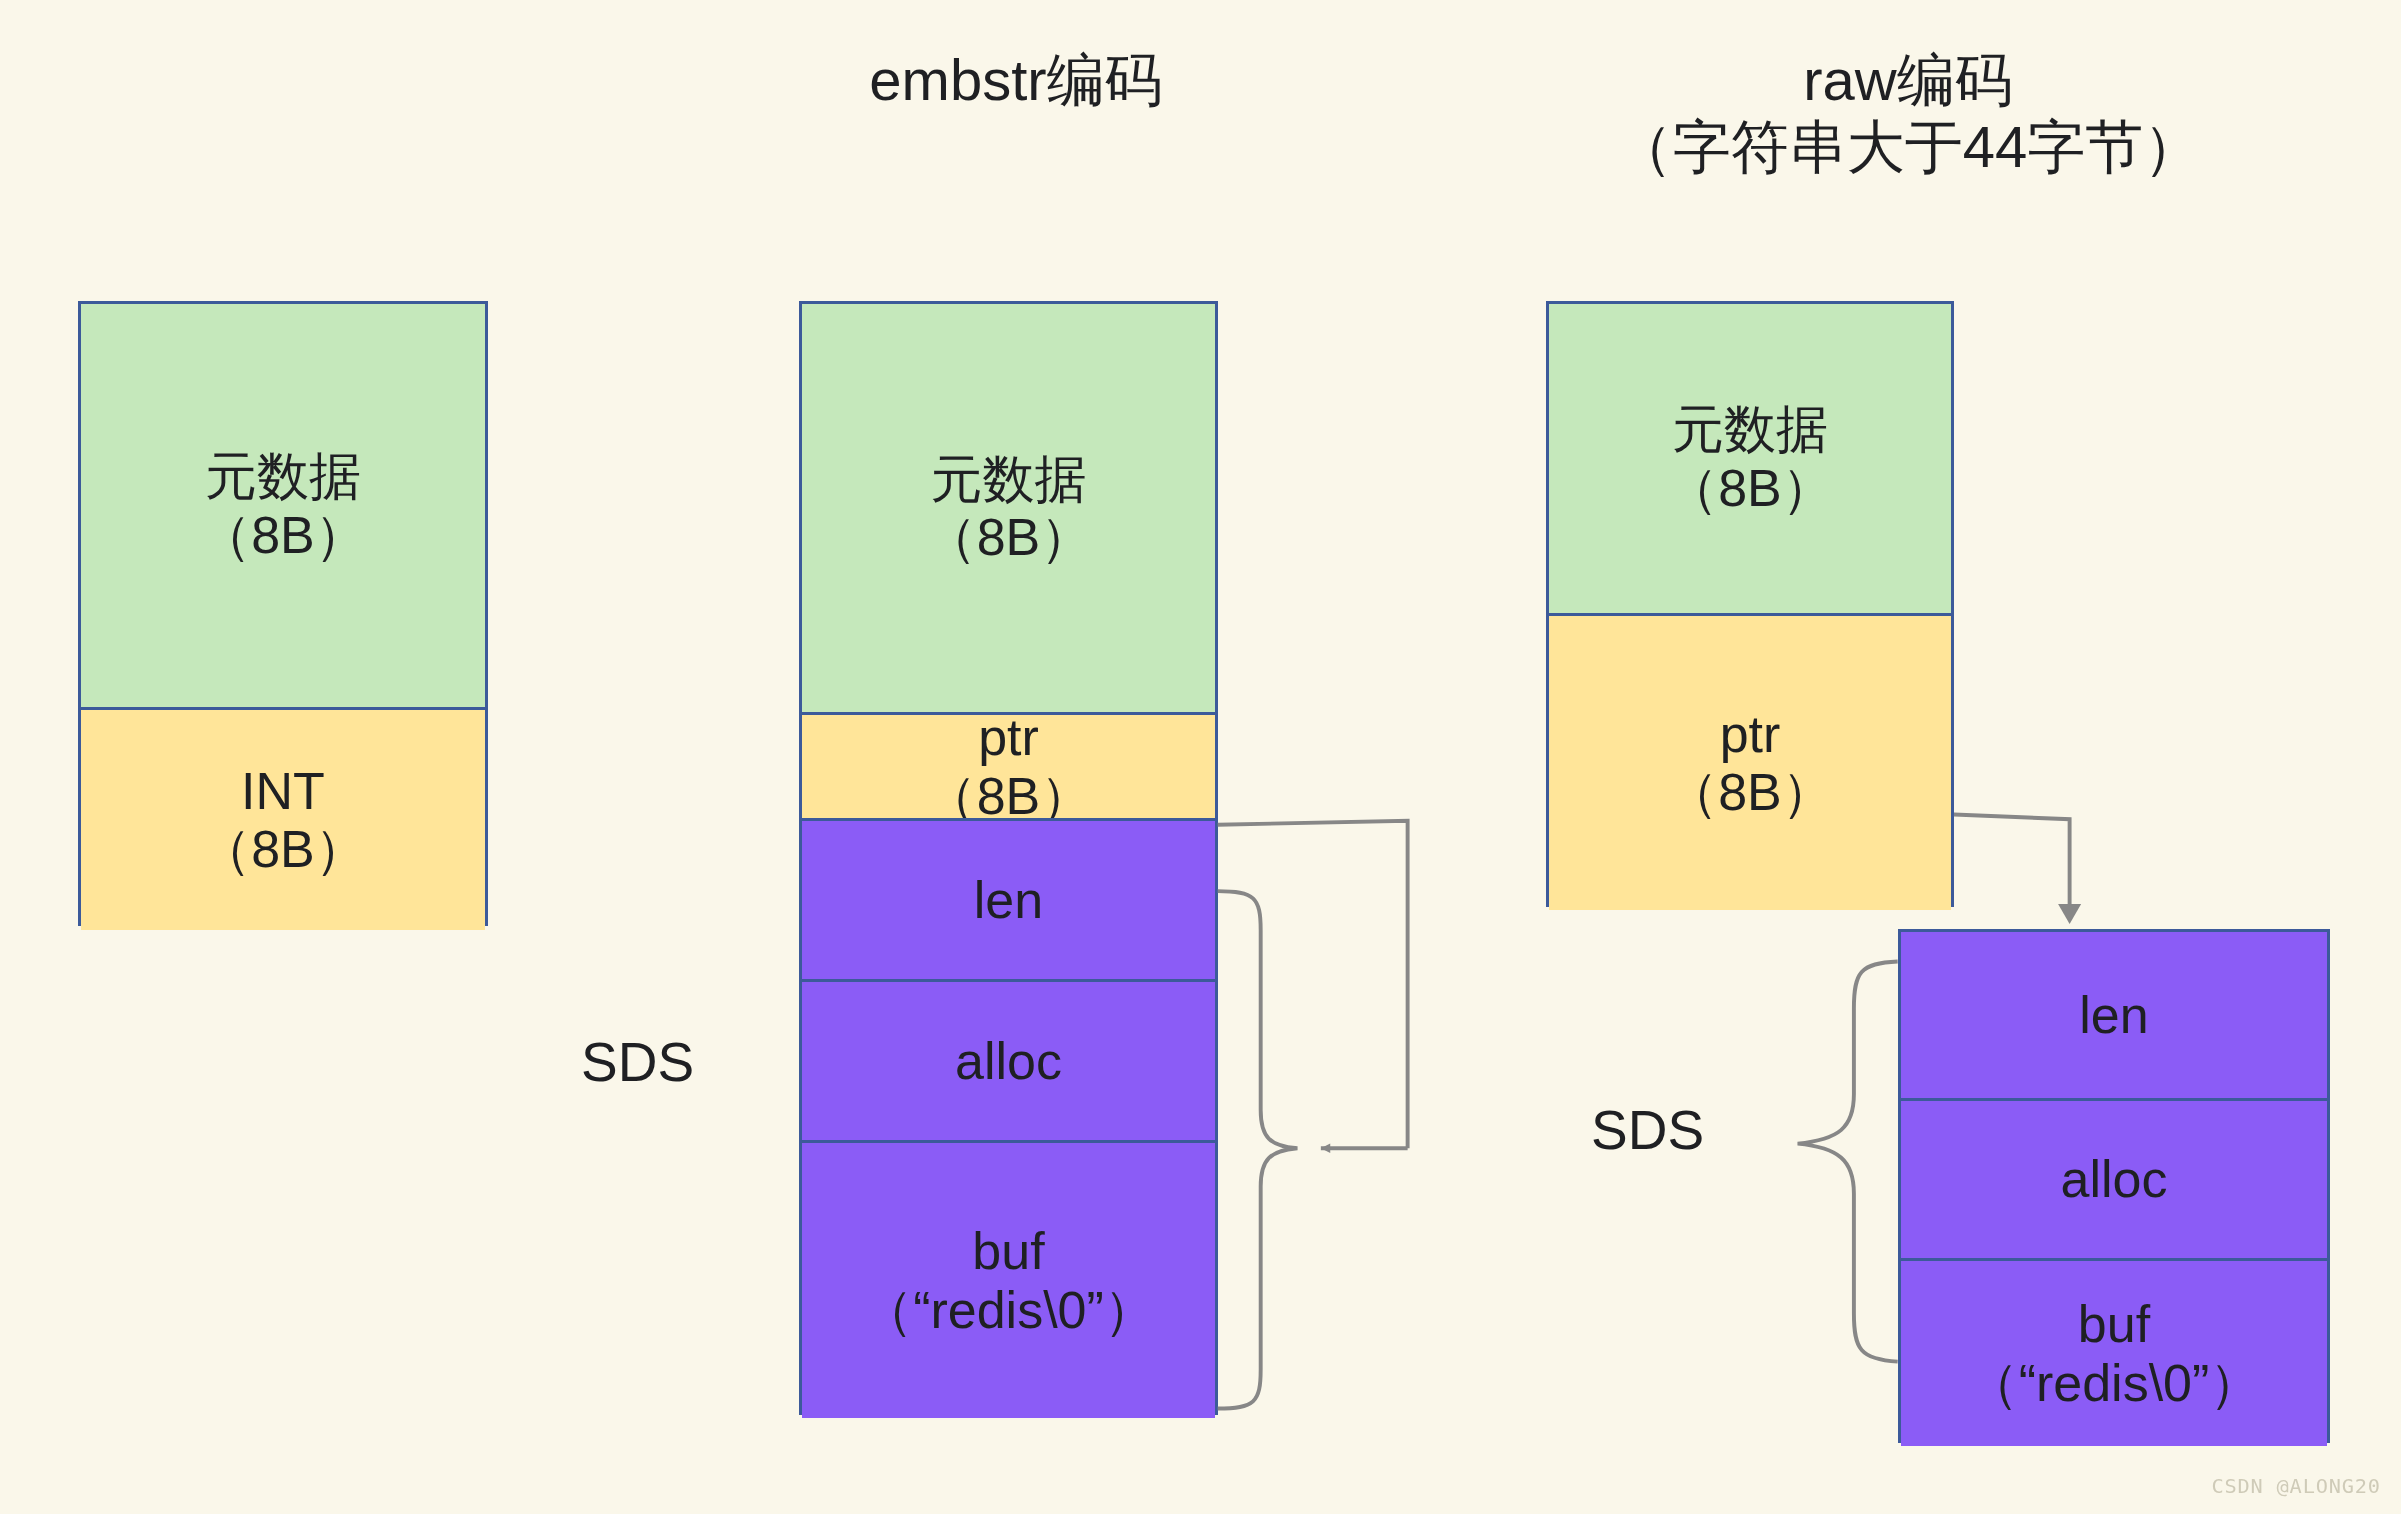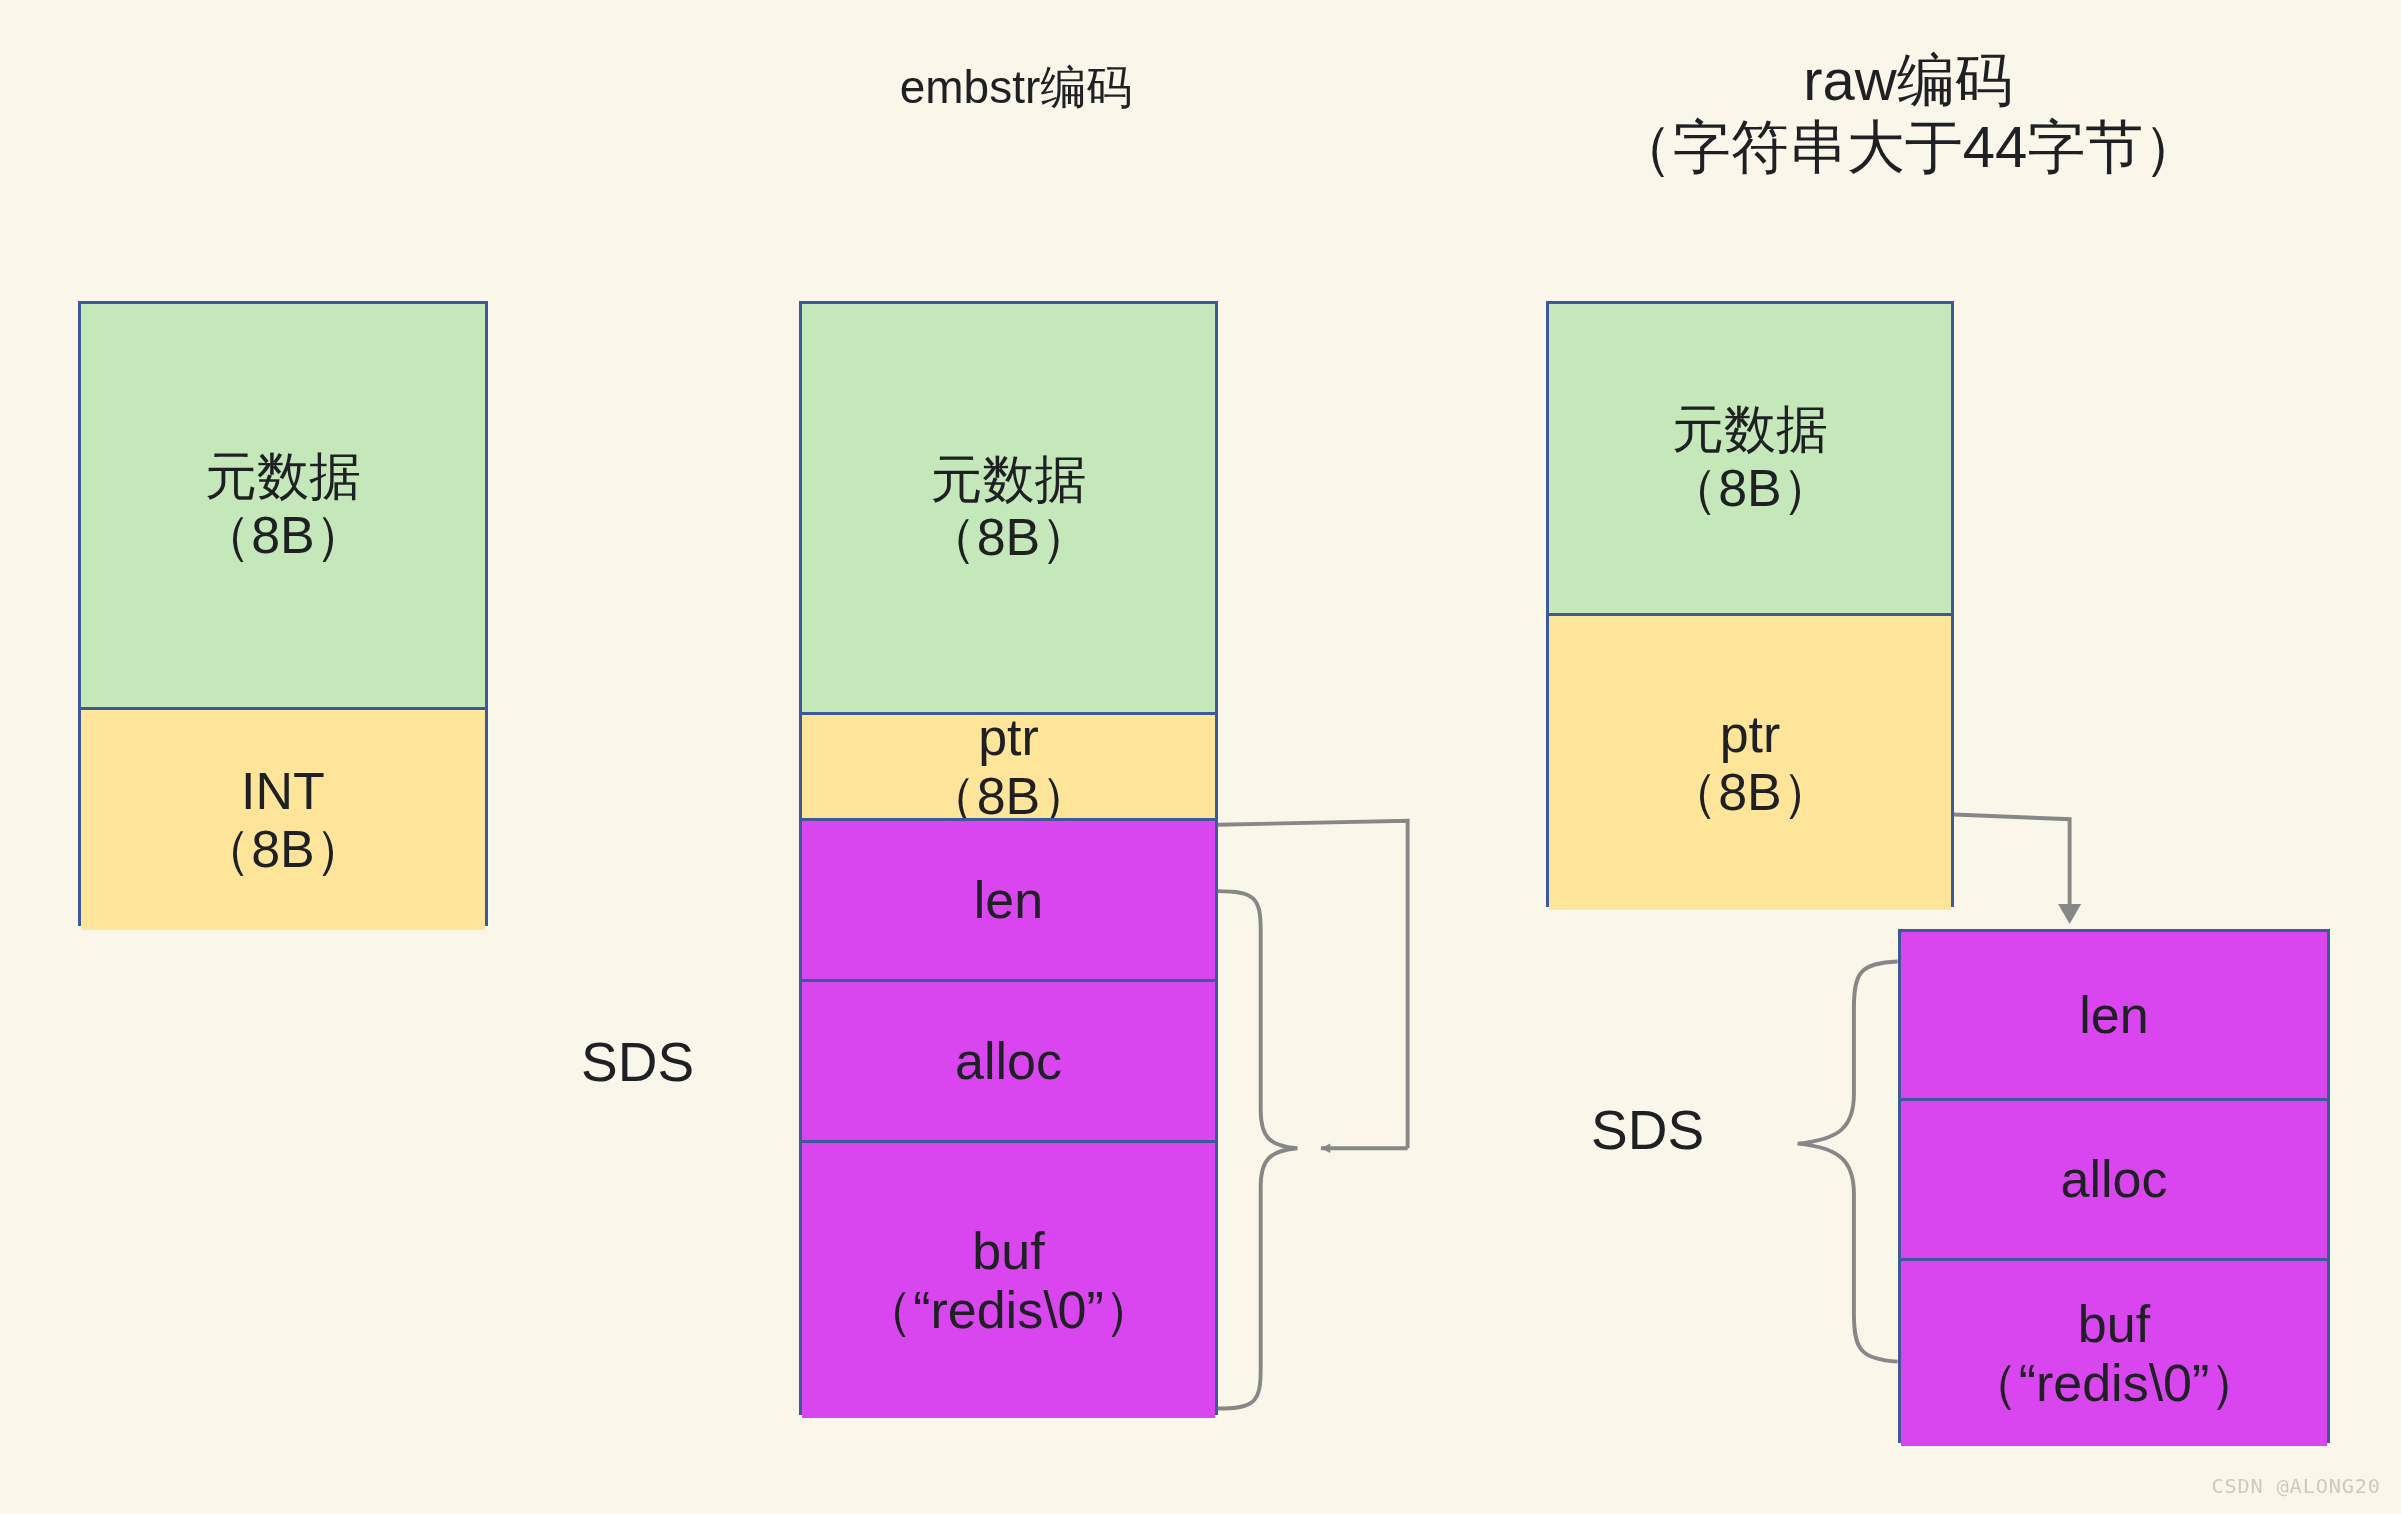--- a/index.html
+++ b/index.html
@@ -18,21 +18,21 @@
   .heading{
     position:absolute;
     text-align:center;
     line-height:1.15;
     color:#1f2023;
     white-space:nowrap;
   }
   .heading .ln{display:block;}
 
   #hd-int{left:47px;  top:117px; width:422px; font-size:58px;}
-  #hd-emb{left:547px; top:47px;  width:938px;font-size:46px;margin-top:14px;}
+  #hd-emb{left:547px; top:47px;  width:938px;font-size:58px;}
   #hd-raw{left:1470px;top:47px;  width:876px;font-size:58px;}
 
   
   .objbox{
     position:absolute;
     border:3.9px solid #3c5a9a;
     box-sizing:border-box;
     background:#faf7ea;
   }
   .cell{
@@ -43,21 +43,21 @@
     flex-direction:column;
     align-items:center;
     justify-content:center;
     text-align:center;
     line-height:1.12;
     font-size:52px;
     color:#1f2023;
   }
   .cell.green{background:#c5e8bb;}
   .cell.yellow{background:#ffe599;}
-  .cell.plain{background:#d946ef;}
+  .cell.plain{background:#8b5cf6;}
   .cell.sep{border-top:3.9px solid #3c5a9a;}
   .cell .l1{display:block;}
   .cell .l2{display:block;}
 
   
   #box-int{left:78px;top:301px;width:410px;height:625px;}
   #int-meta{top:0;height:403px;}
   #int-val {top:403px;height:223px;}
 
   

